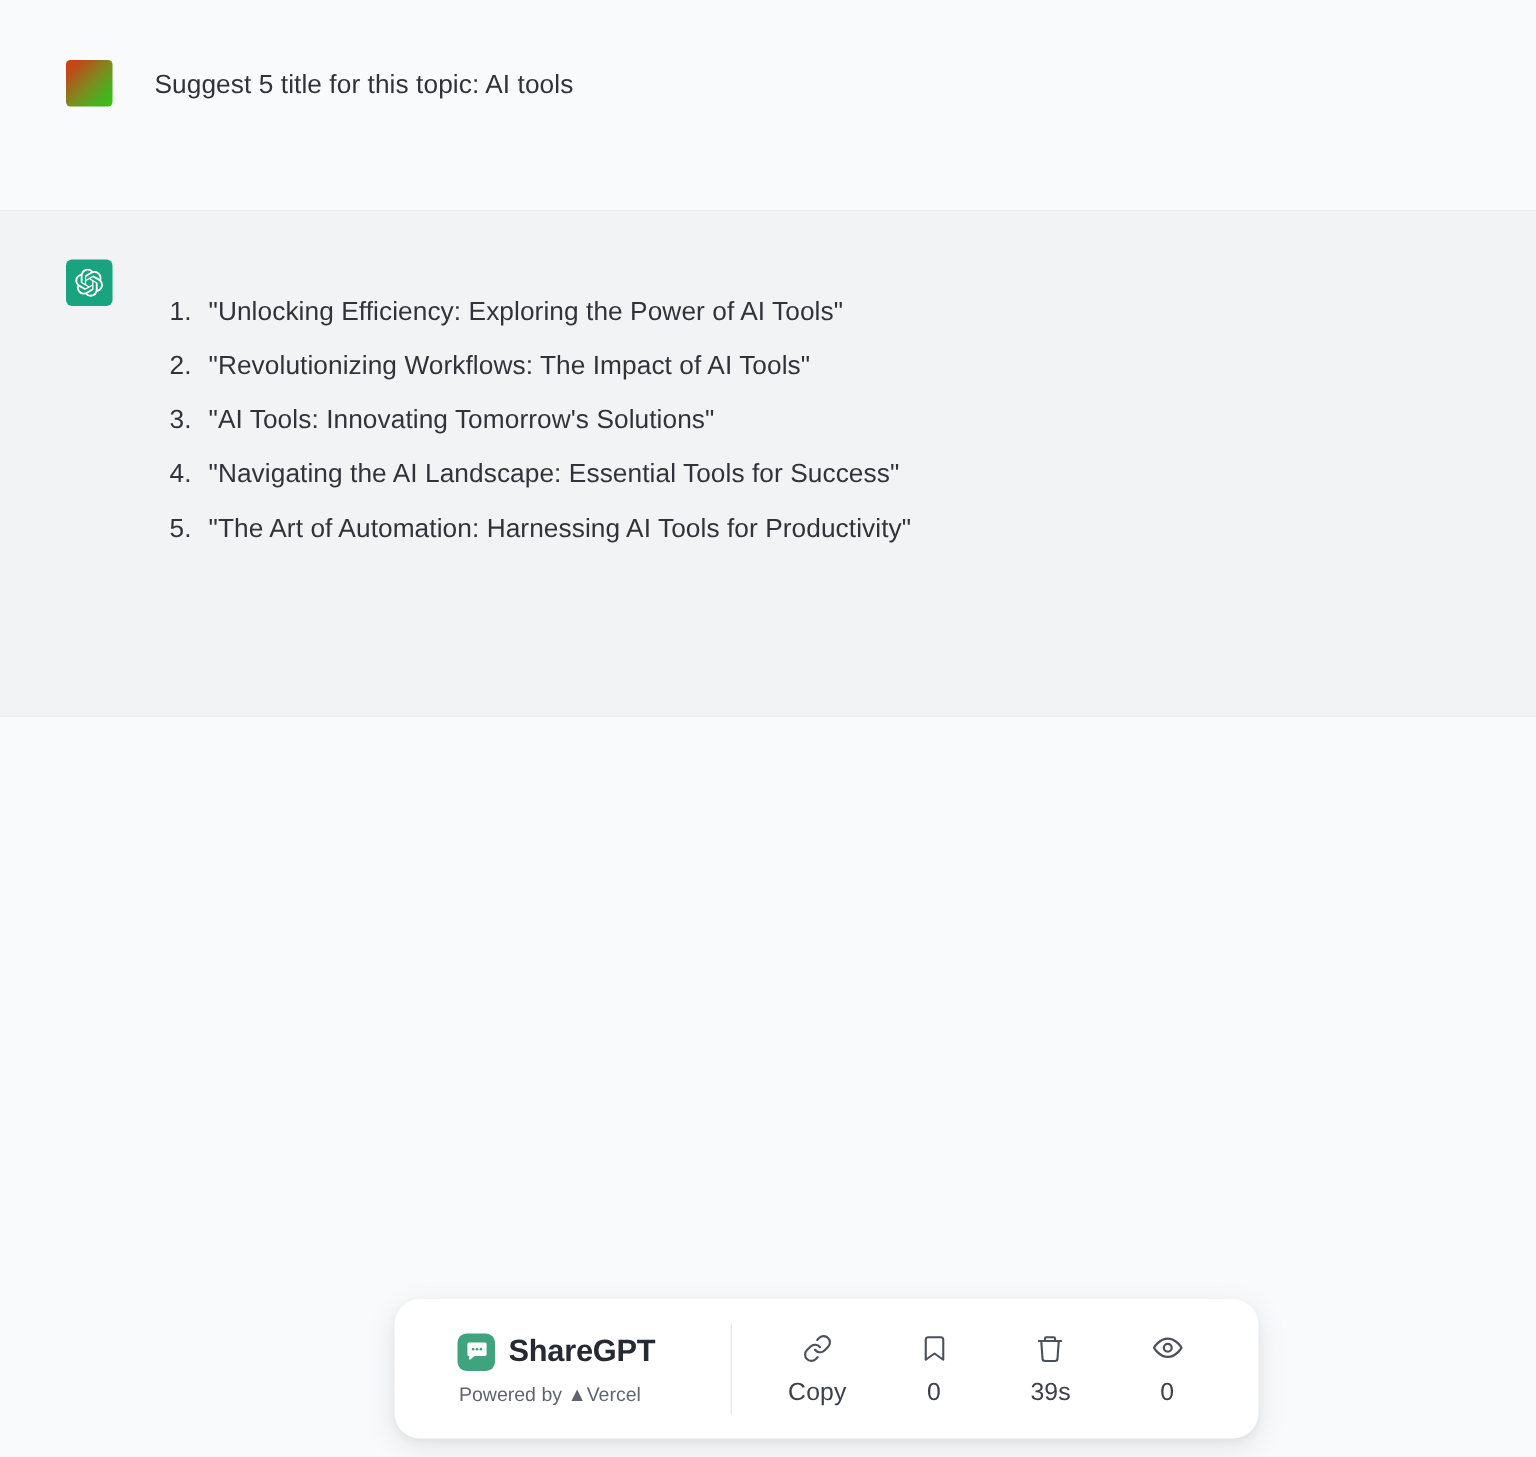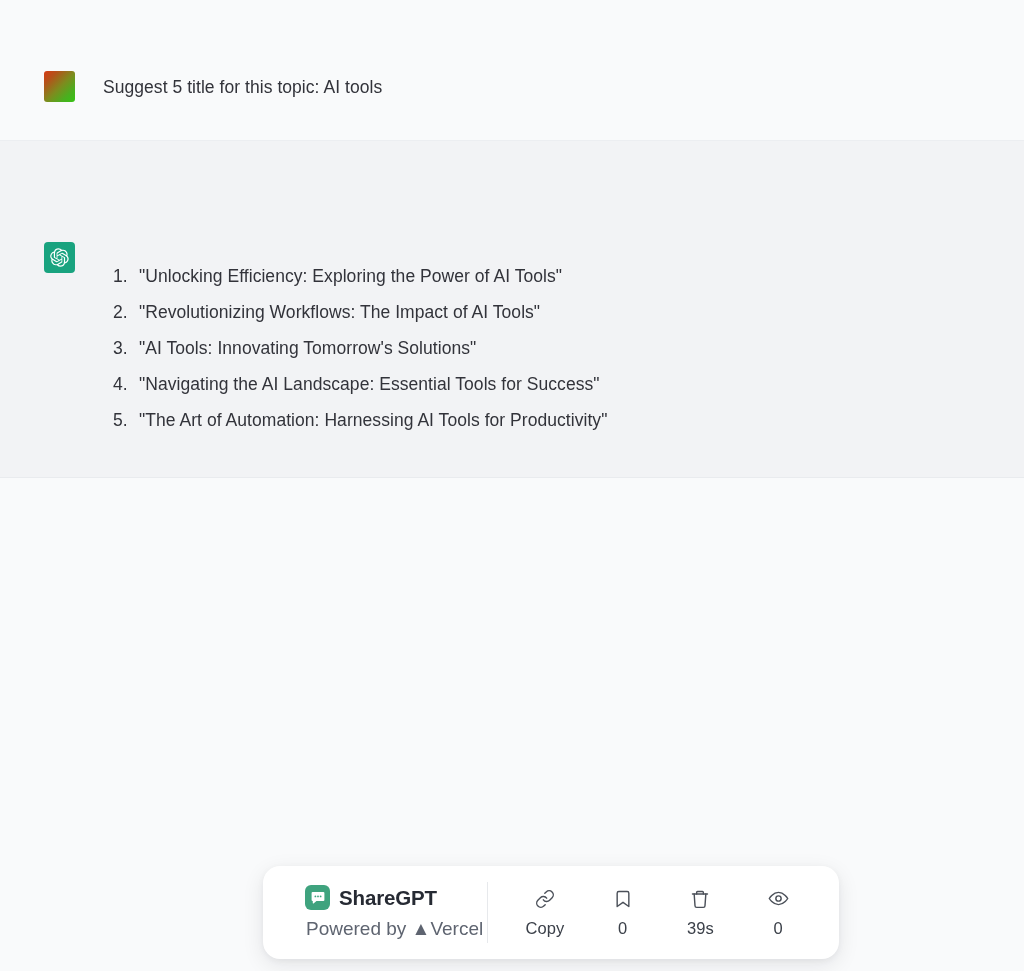--- a/index.html
+++ b/index.html
@@ -16,21 +16,21 @@
     color: #303138;
     -webkit-font-smoothing: antialiased;
     position: relative;
   }
 
   
 
   .msg {
     width: 100%;
     display: flex;
-    align-items: flex-end;
+    align-items: flex-start;
   }
 
   .msg-user {
     background: #f9fafb;
     border-bottom: 1px solid #eceef1;
     padding: 38px 0 38px 0;
     min-height: 141px;
   }
 
   .msg-assistant {
@@ -164,21 +164,21 @@
   .brand-logo svg { display: block; }
 
   .brand-name {
     font-size: 20.5px;
     font-weight: bold;
     color: #262a33;
     letter-spacing: -0.15px;
   }
 
   .brand-sub {
-    font-size: 19px;
+    font-size: 13px;
     color: #5e6470;
     margin-top: 8px;
     margin-left: 1px;
     white-space: nowrap;
   }
 
   .card-divider {
     width: 1px;
     align-self: stretch;
     margin: 16px 0;

